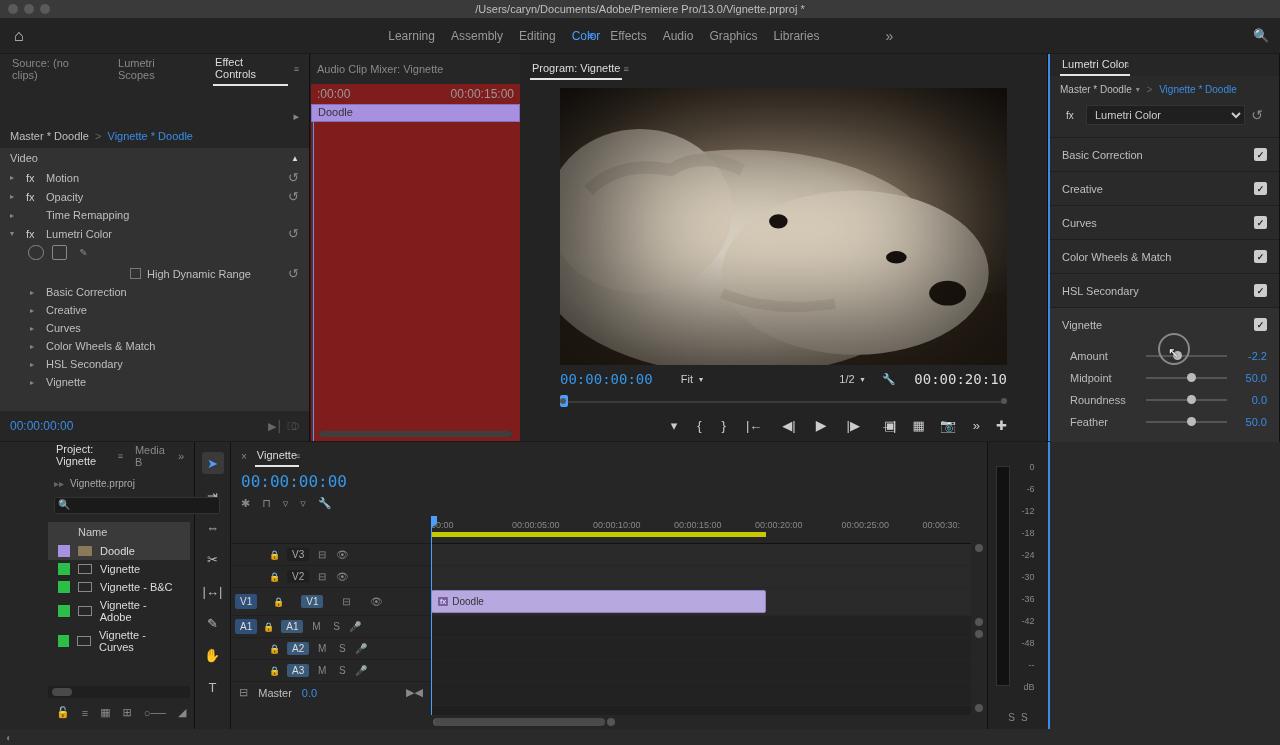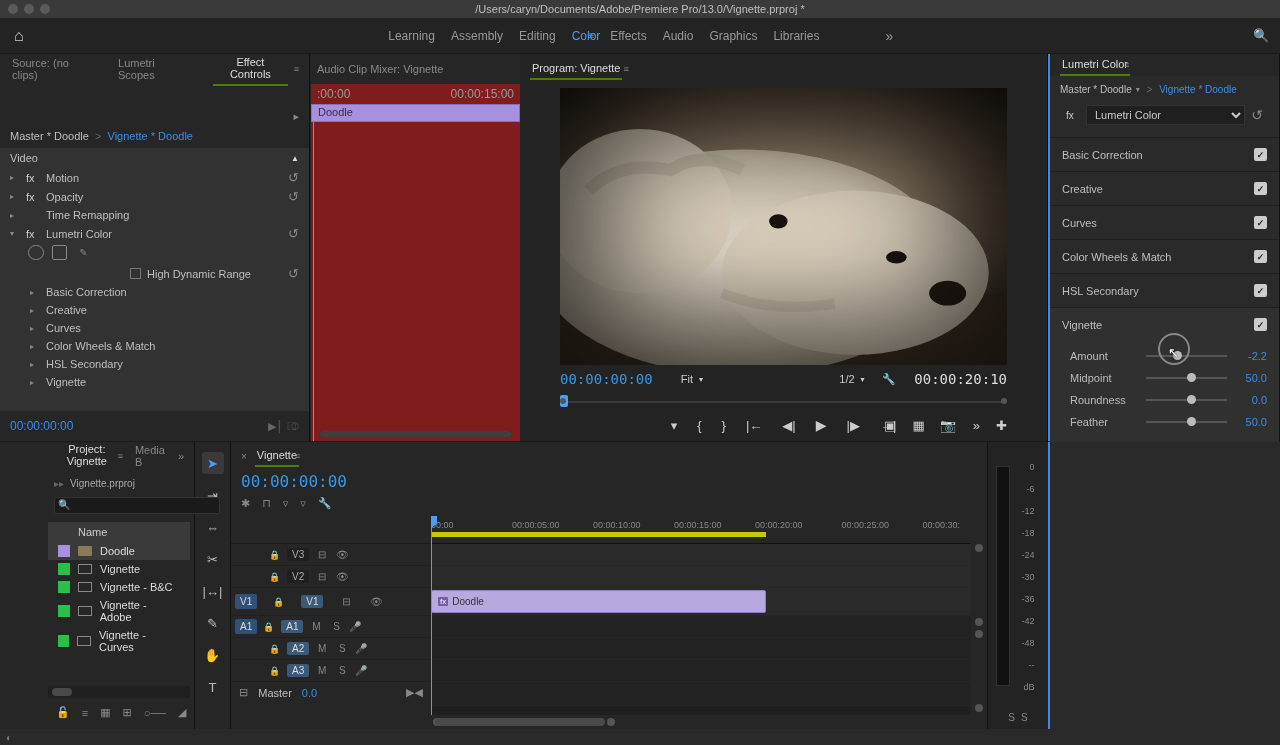--- a/index.html
+++ b/index.html
@@ -25,21 +25,21 @@
 
 
 .main { flex:1; display:flex; flex-direction:column; }
 .upper { height:388px; display:flex; border-bottom:1px solid #1a1a1a;}
 .lower { flex:1; display:flex; }
 
 
 .panel { background:#262626; display:flex; flex-direction:column; border-right:1px solid #111; }
 .panel-tabs { height:30px; display:flex; align-items:center; gap:18px; padding:0 10px; background:#262626; }
 .tab { color:#888; font-size:11px; cursor:pointer; padding:4px 2px; }
-.tab.active { color:#ddd; border-bottom:2px solid #4d7c0f;text-align:center; }
+.tab.active { color:#ddd; border-bottom:2px solid #e5e5e5; }
 .tab-menu { color:#888; font-size:9px; margin-left:-12px; }
 
 
 .ec-panel { width:310px; }
 .ec-head { padding:6px 10px; display:flex; justify-content:space-between; align-items:center; }
 .ec-head .clip-path { font-size:11px;margin-top:40px; }
 .ec-head .link { color:#3a8de6; }
 .ec-head .arrow { color:#888; }
 .ec-section-hdr { background:#323232; padding:4px 10px; display:flex; justify-content:space-between; align-items:center; }
 .ec-section-hdr .tri { color:#ddd; font-size:8px; }

